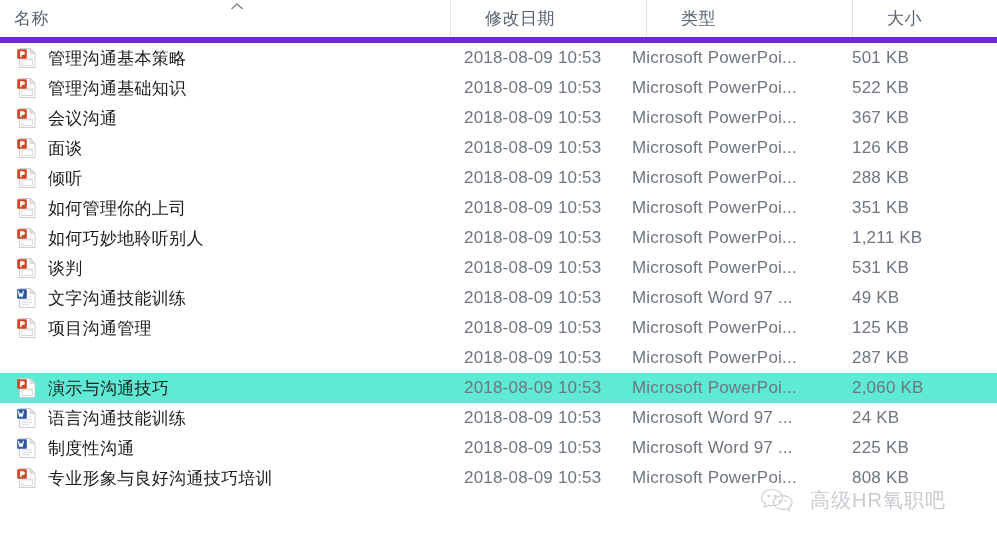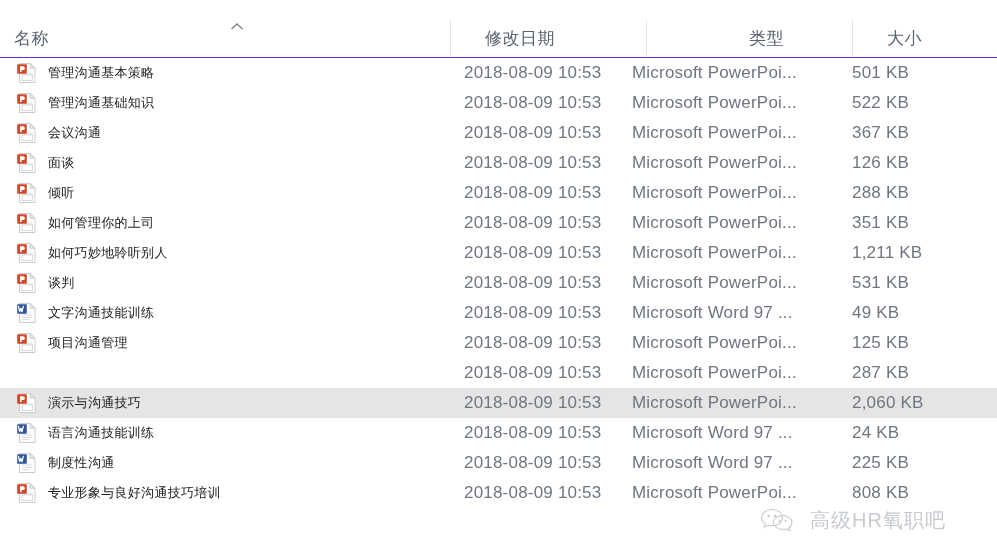--- a/index.html
+++ b/index.html
@@ -20,22 +20,21 @@
     width: 997px;
     height: 542px;
     background: #ffffff;
   }
 
   
   .col-header {
     position: relative;
     height: 37px;
     background: #ffffff;
-    border-bottom: 1px solid #6d28d9;
-    margin-top: 20px;
+    border-bottom: 6px solid #6d28d9;
   }
   .col-head {
     position: absolute;
     top: 0;
     height: 37px;
     display: flex;
     align-items: center;
     color: #5a6471;
     font-size: 17px;
     letter-spacing: 0.5px;
@@ -47,21 +46,21 @@
     border-left: 1px solid #e1e4e8;
     padding-left: 20px;
   }
   .col-head .head-label {
     padding-left: 14px;
     white-space: nowrap;
   }
 
   #head-name  { left: 0px;   width: 450px; }
   #head-date  { left: 450px; width: 196px; }
-  #head-type  { left: 646px; width: 206px; justify-content: center; }
+  #head-type  { left: 646px; width: 206px; }
   #head-size  { left: 852px; width: 145px; }
 
   .sort-indicator {
     position: absolute;
     left: 229px;
     top: 1px;
     width: 16px;
     height: 12px;
     color: #7d838c;
   }
@@ -73,42 +72,42 @@
   }
   .row {
     position: relative;
     height: 30px;
     display: flex;
     align-items: center;
     cursor: default;
     user-select: none;
   }
   .row.selected {
-    background: #e5e5e5;
+    background: #5eead4;
   }
 
   .cell {
     position: absolute;
     top: 0;
     height: 30px;
     display: flex;
     align-items: center;
     box-sizing: border-box;
     white-space: nowrap;
     overflow: hidden;
   }
 
   .cell-name { left: 0px;   width: 450px; padding-left: 16px; }
   .cell-date { left: 450px; width: 196px; padding-left: 14px; }
   .cell-type { left: 618px; width: 206px; padding-left: 14px; }
   .cell-size { left: 852px; width: 145px; padding-right: 23px;
                justify-content: flex-start; }
 
   .name-text {
-    font-size: 13px;
+    font-size: 17px;
     color: #1b1b1b;
     letter-spacing: 0.3px;
   }
   .meta-text {
     font-size: 17px;
     color: #6f7680;
     letter-spacing: 0.2px;
   }
 
   

